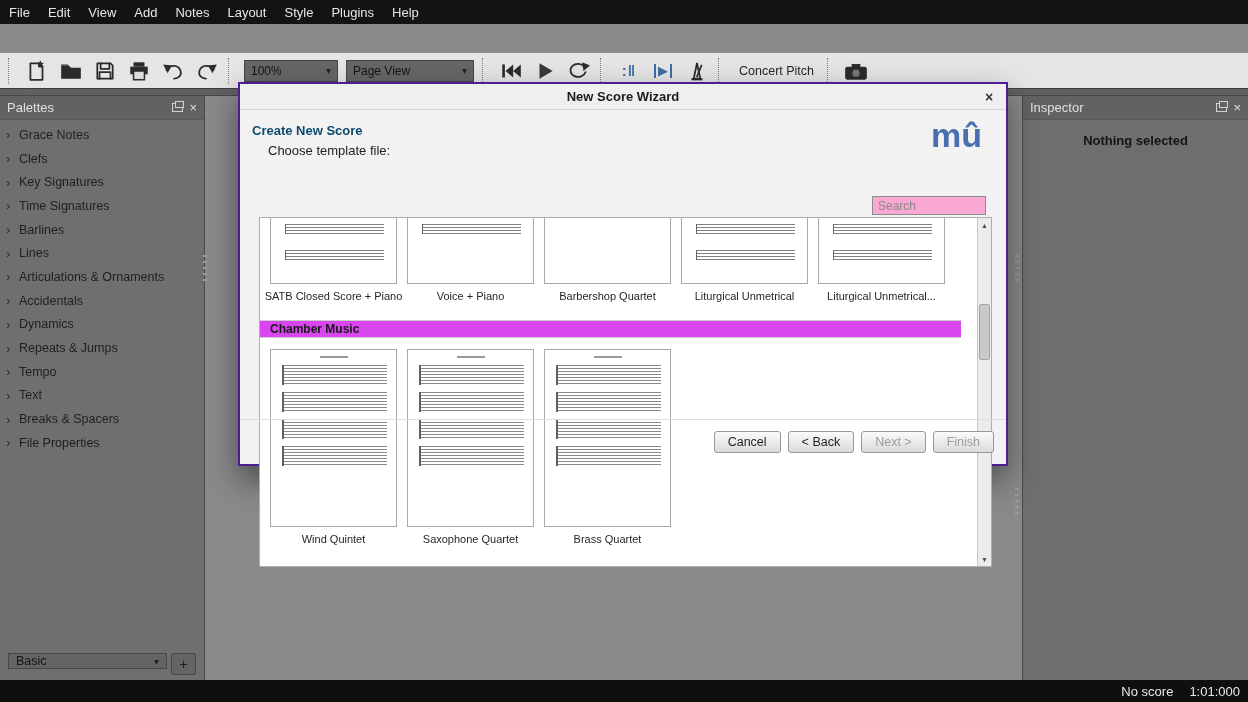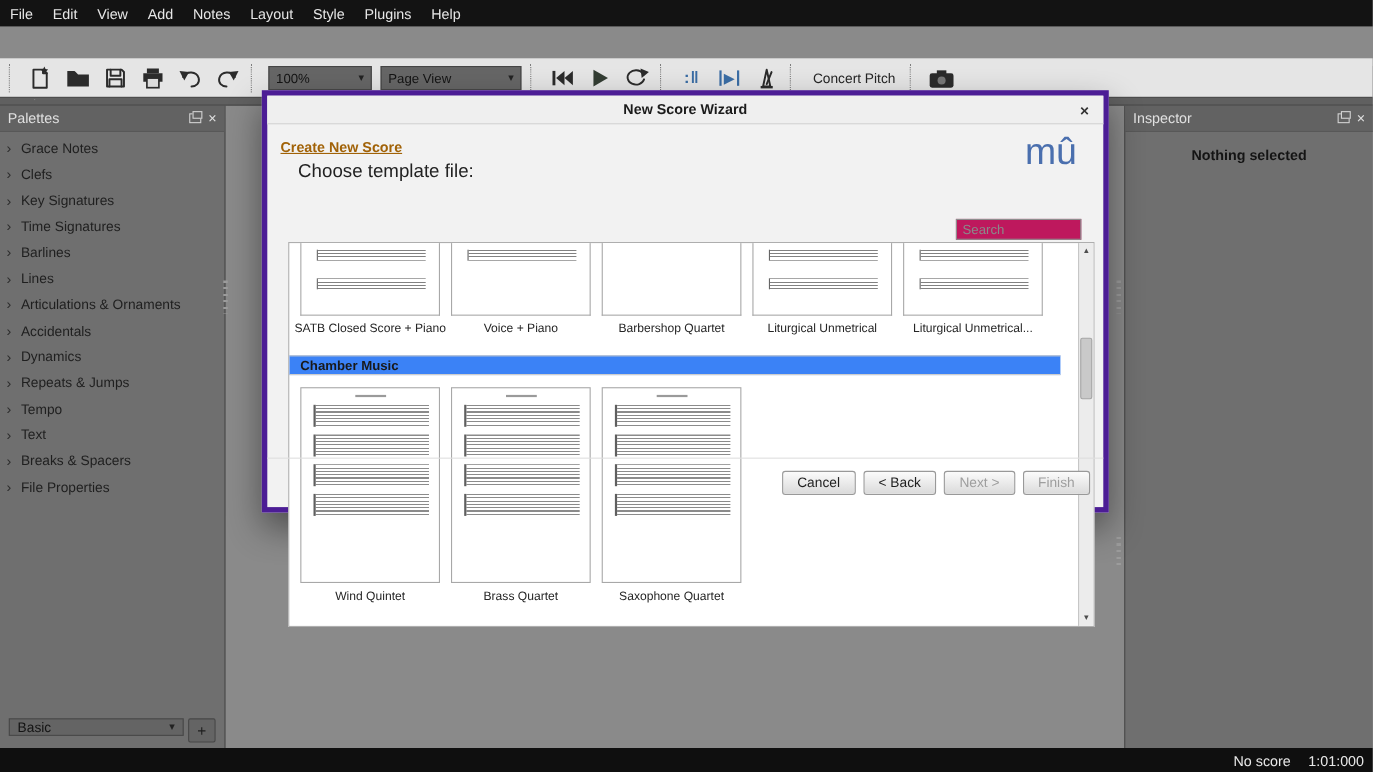--- a/index.html
+++ b/index.html
@@ -67,50 +67,50 @@
   .grip { position:absolute; width:4px; height:30px; z-index:4;
           background:repeating-linear-gradient(to bottom,#9c9c9c 0,#9c9c9c 2px,transparent 2px,transparent 6px); }
 
   
   .statusbar { position:absolute; left:0; bottom:0; width:100%; height:22px; background:#0f0f0f;
                color:#e8e8e8; font-size:13px; display:flex; align-items:center;
                justify-content:flex-end; gap:16px; padding-right:8px; z-index:6; }
 
   
   .dialog { position:absolute; left:238px; top:82px; width:770px; height:384px; background:#f2f2f2;
-            border:5px solid #4c1d95; box-shadow:0 14px 30px rgba(0,0,0,0.45); z-index:50; }
+            border:2px solid #4c1d95; box-shadow:0 14px 30px rgba(0,0,0,0.45); z-index:50; }
   .dlg-titlebar { height:26px; background:#efefef; border-bottom:1px solid #d4d4d4; display:flex;
                   align-items:center; justify-content:center; font-weight:bold; font-size:13px;
                   color:#1b1b1b; position:relative; }
   .dlg-close { position:absolute; right:9px; top:5px; width:16px; height:16px; display:flex;
                align-items:center; justify-content:center; color:#333; font-size:14px; font-weight:bold; }
-  .dlg-heading { margin:13px 0 0 12px; font-weight:bold; font-size:13px; color:#a16207;text-decoration:underline; }
-  .dlg-subheading { margin:5px 0 0 28px; font-size:17px; color:#222; }
-  .dlg-logo { position:absolute; right:24px; top:32px; font-size:34px; color:#4a6fae; font-weight:normal; }
+  .dlg-heading { margin:13px 0 0 12px; font-weight:bold; font-size:13px; color:#0c4a6e; }
+  .dlg-subheading { margin:5px 0 0 28px; font-size:13px; color:#222; }
+  .dlg-logo { position:absolute; right:24px; top:32px; font-size:34px; color:#4a6fae; font-weight:bold; }
   .dlg-search { position:absolute; right:20px; top:112px; width:114px; height:19px;
-                border:1px solid #8d8d8d; background:#be185d; font-size:12px; padding:1px 5px;
+                border:1px solid #8d8d8d; background:#f9a8d4; font-size:12px; padding:1px 5px;
                 font-family:"Liberation Sans", sans-serif; }
   .dlg-search::placeholder { color:#8a8a8a; }
   .tpl-list { position:absolute; left:19px; top:133px; width:733px; height:350px; background:#ffffff;
               border:1px solid #aeaeae; }
   .tpl-inner { position:absolute; left:0; top:0; right:14px; bottom:0; overflow:hidden; }
   .row-top { position:absolute; left:0; top:0; right:0; display:flex; gap:10px; padding:0 10px; }
   .row-chamber { position:absolute; left:0; top:131px; right:0; display:flex; gap:10px; padding:0 10px; }
   .tcard { width:127px; display:flex; flex-direction:column; align-items:center; }
   .tprev { width:127px; background:#fff; border:1px solid #a8a8a8; position:relative; overflow:hidden; }
   .tprev.cut { height:66px; border-top:none; }
   .tprev.ch { height:178px; }
   .tlabel { font-size:11px; color:#262626; margin-top:6px; white-space:nowrap; }
   .sys { margin:6px 12px 0 14px; height:10px; border-left:1px solid #666;
          background:repeating-linear-gradient(to bottom,#818181 0,#818181 1px,transparent 1px,transparent 3px); }
   .sys.mid { margin-top:16px; }
   .ptitle { height:2px; width:28px; background:#9a9a9a; margin:6px auto 2px; }
   .csys { margin:7px 9px 0 11px; height:20px; border-left:2px solid #5f5f5f;
           background:repeating-linear-gradient(to bottom,#8b8b8b 0,#8b8b8b 1px,transparent 1px,transparent 3px); }
-  .section-band { position:absolute; left:0; top:102px; right:16px; height:18px; background:#3b82f6;
+  .section-band { position:absolute; left:0; top:102px; right:16px; height:18px; background:#d946ef;
                   border-top:1px solid #cdcdcd; border-bottom:1px solid #cdcdcd; display:flex;
                   align-items:center; padding-left:10px; font-weight:bold; font-size:12px; color:#191919; }
   .vscroll { position:absolute; right:0; top:0; width:14px; bottom:0; background:#ececec;
              border-left:1px solid #c6c6c6; }
   .scroll-btn { position:absolute; left:0; width:13px; height:14px; display:flex; align-items:center;
                 justify-content:center; font-size:7px; color:#4d4d4d; }
   .scroll-up { top:0; }
   .scroll-down { bottom:0; }
   .scroll-thumb { position:absolute; left:1px; width:11px; top:86px; height:56px; background:#c9c9c9;
                   border:1px solid #a5a5a5; border-radius:2px; }
@@ -434,31 +434,31 @@
             <div class="tlabel">Wind Quintet</div>
           </div>
           <div class="tcard">
             <div class="tprev ch">
               <div class="ptitle"></div>
                 <div class="csys"></div>
                 <div class="csys"></div>
                 <div class="csys"></div>
                 <div class="csys"></div>
             </div>
-            <div class="tlabel">Brass Quartet</div>
+            <div class="tlabel">Saxophone Quartet</div>
           </div>
           <div class="tcard">
             <div class="tprev ch">
               <div class="ptitle"></div>
                 <div class="csys"></div>
                 <div class="csys"></div>
                 <div class="csys"></div>
                 <div class="csys"></div>
             </div>
-            <div class="tlabel">Saxophone Quartet</div>
+            <div class="tlabel">Brass Quartet</div>
           </div>
         </div>
       </div>
 
       <div class="vscroll">
         <span class="scroll-btn scroll-up">▲</span>
         <div class="scroll-thumb"></div>
         <span class="scroll-btn scroll-down">▼</span>
       </div>
     </div>

